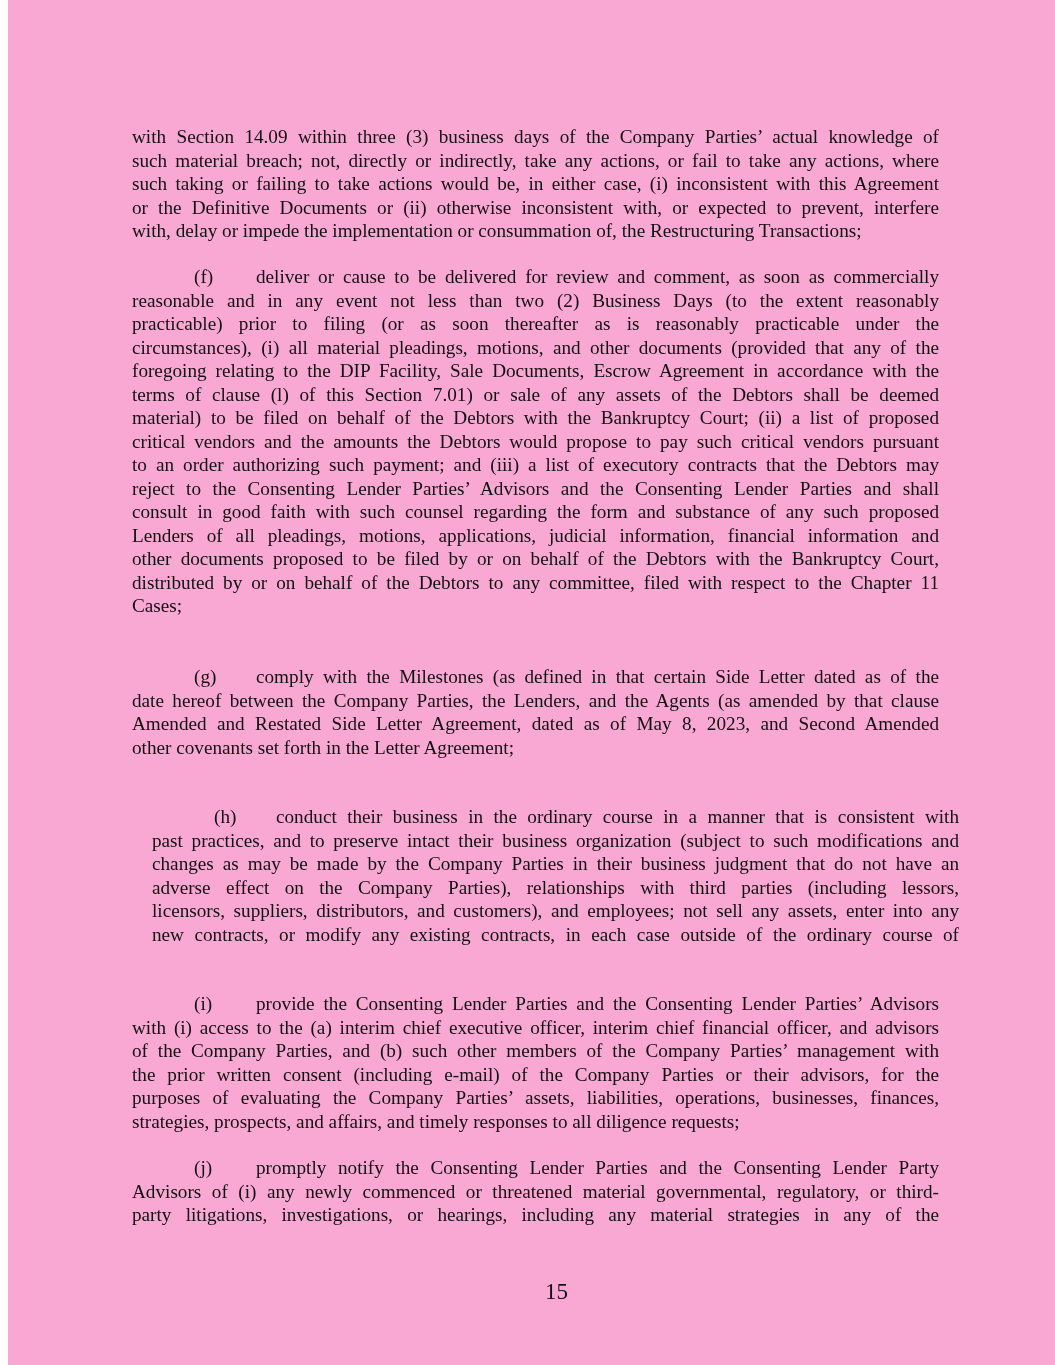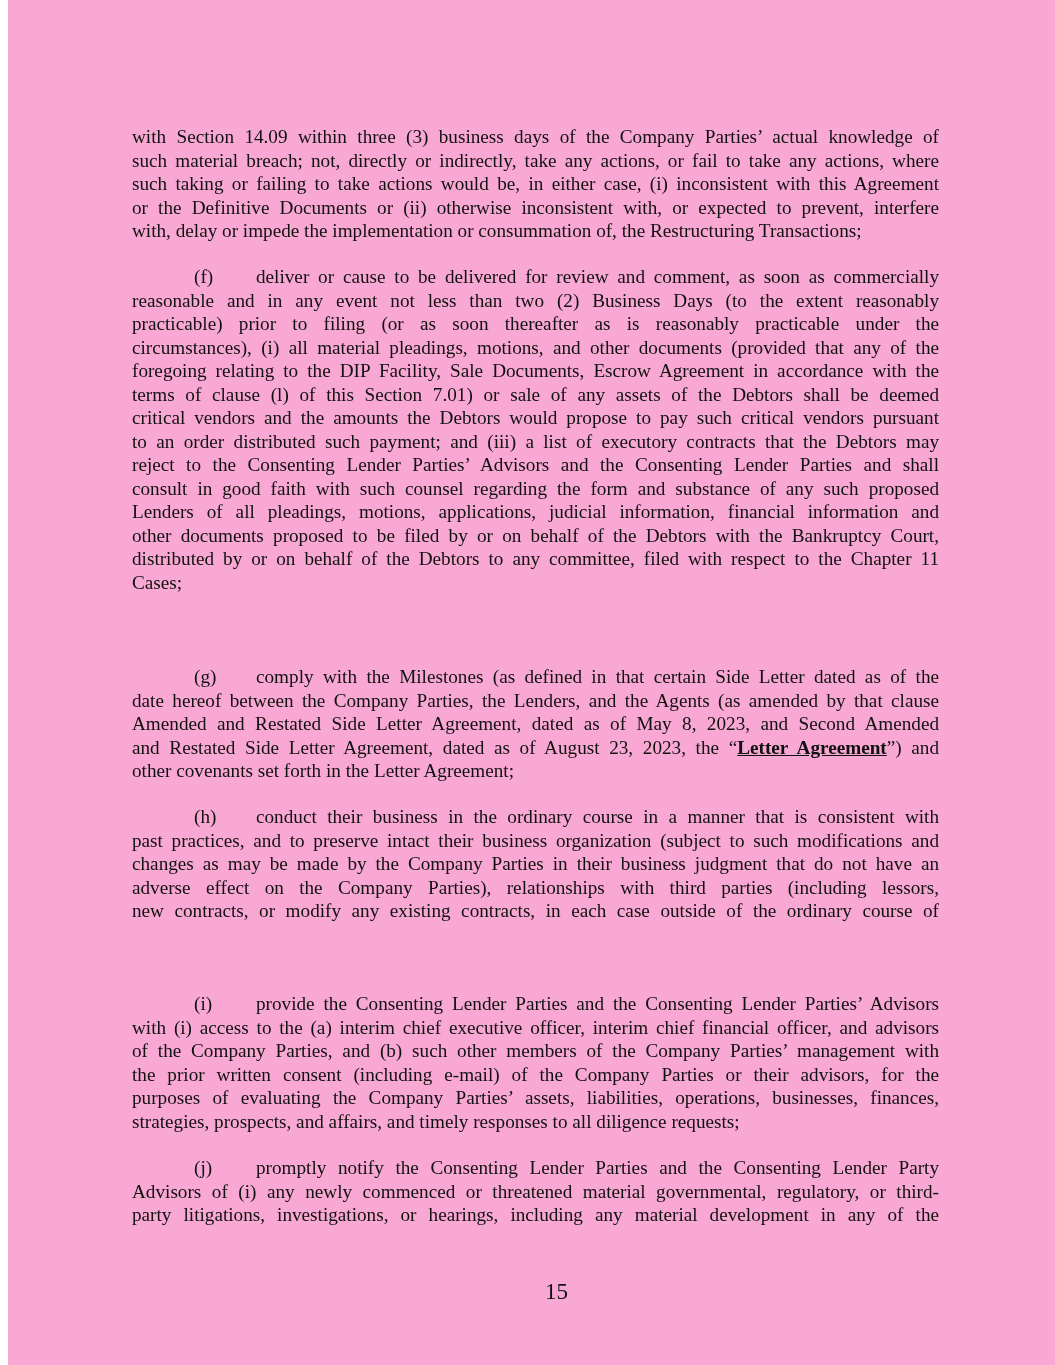--- a/index.html
+++ b/index.html
@@ -33,55 +33,56 @@
     <span class="line last">with, delay or impede the implementation or consummation of, the Restructuring Transactions;</span>
   </div>
 
   <div class="block" style="top:265px;">
     <span class="line indent"><span class="label">(f)</span><span>deliver or cause to be delivered for review and comment, as soon as commercially</span></span>
     <span class="line">reasonable and in any event not less than two (2) Business Days (to the extent reasonably</span>
     <span class="line">practicable) prior to filing (or as soon thereafter as is reasonably practicable under the</span>
     <span class="line">circumstances), (i) all material pleadings, motions, and other documents (provided that any of the</span>
     <span class="line">foregoing relating to the DIP Facility, Sale Documents, Escrow Agreement in accordance with the</span>
     <span class="line">terms of clause (l) of this Section 7.01) or sale of any assets of the Debtors shall be deemed</span>
+    <span class="line">material) to be filed on behalf of the Debtors with the Bankruptcy Court; (ii) a list of proposed</span>
     <span class="line">critical vendors and the amounts the Debtors would propose to pay such critical vendors pursuant</span>
-    <span class="line">to an order distributed such payment; and (iii) a list of executory contracts that the Debtors may</span>
+    <span class="line">to an order authorizing such payment; and (iii) a list of executory contracts that the Debtors may</span>
     <span class="line">reject to the Consenting Lender Parties’ Advisors and the Consenting Lender Parties and shall</span>
     <span class="line">consult in good faith with such counsel regarding the form and substance of any such proposed</span>
     <span class="line">Lenders of all pleadings, motions, applications, judicial information, financial information and</span>
     <span class="line">other documents proposed to be filed by or on behalf of the Debtors with the Bankruptcy Court,</span>
     <span class="line">distributed by or on behalf of the Debtors to any committee, filed with respect to the Chapter 11</span>
     <span class="line last">Cases;</span>
   </div>
 
   <div class="block" style="top:665px;">
     <span class="line indent"><span class="label">(g)</span><span>comply with the Milestones (as defined in that certain Side Letter dated as of the</span></span>
     <span class="line">date hereof between the Company Parties, the Lenders, and the Agents (as amended by that clause</span>
     <span class="line">Amended and Restated Side Letter Agreement, dated as of May 8, 2023, and Second Amended</span>
-    <span class="line"><span>and Restated Side Letter Agreement, dated as of August 23, 2023, the “</span><span class="u">Letter Agreement</span><span>”) and</span></span>
     <span class="line last">other covenants set forth in the Letter Agreement;</span>
   </div>
 
-  <div class="block" style="top:805px;">
+  <div class="block" style="top:805px;margin-left:20px;">
     <span class="line indent"><span class="label">(h)</span><span>conduct their business in the ordinary course in a manner that is consistent with</span></span>
     <span class="line">past practices, and to preserve intact their business organization (subject to such modifications and</span>
     <span class="line">changes as may be made by the Company Parties in their business judgment that do not have an</span>
     <span class="line">adverse effect on the Company Parties), relationships with third parties (including lessors,</span>
+    <span class="line">licensors, suppliers, distributors, and customers), and employees; not sell any assets, enter into any</span>
     <span class="line">new contracts, or modify any existing contracts, in each case outside of the ordinary course of</span>
   </div>
 
   <div class="block" style="top:992px;">
     <span class="line indent"><span class="label">(i)</span><span>provide the Consenting Lender Parties and the Consenting Lender Parties’ Advisors</span></span>
     <span class="line">with (i) access to the (a) interim chief executive officer, interim chief financial officer, and advisors</span>
     <span class="line">of the Company Parties, and (b) such other members of the Company Parties’ management with</span>
     <span class="line">the prior written consent (including e-mail) of the Company Parties or their advisors, for the</span>
     <span class="line">purposes of evaluating the Company Parties’ assets, liabilities, operations, businesses, finances,</span>
     <span class="line last">strategies, prospects, and affairs, and timely responses to all diligence requests;</span>
   </div>
 
   <div class="block" style="top:1156px;">
     <span class="line indent"><span class="label">(j)</span><span>promptly notify the Consenting Lender Parties and the Consenting Lender Party</span></span>
     <span class="line">Advisors of (i) any newly commenced or threatened material governmental, regulatory, or third-</span>
-    <span class="line">party litigations, investigations, or hearings, including any material development in any of the</span>
+    <span class="line">party litigations, investigations, or hearings, including any material strategies in any of the</span>
   </div>
 
   <div class="pagenum">15</div>
 </div>
 
 </body></html>

